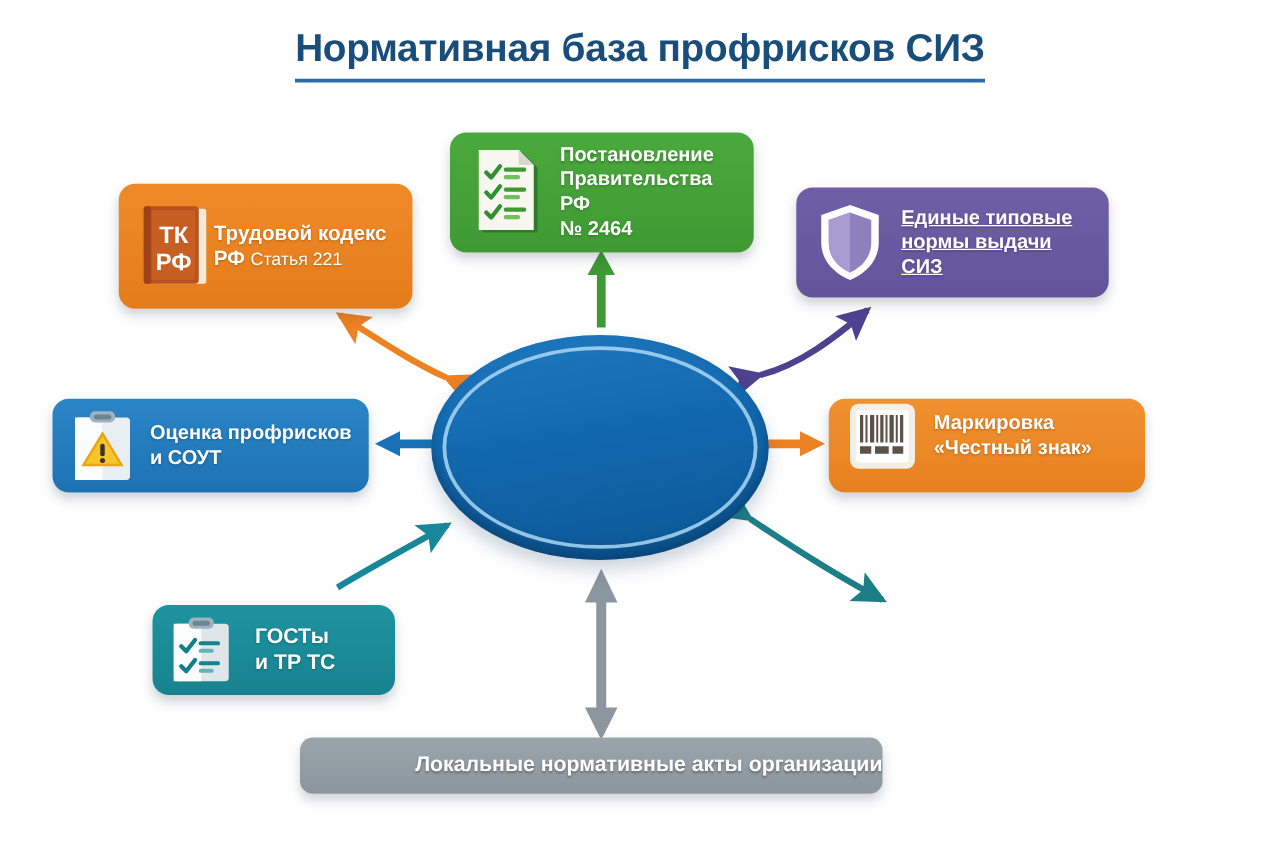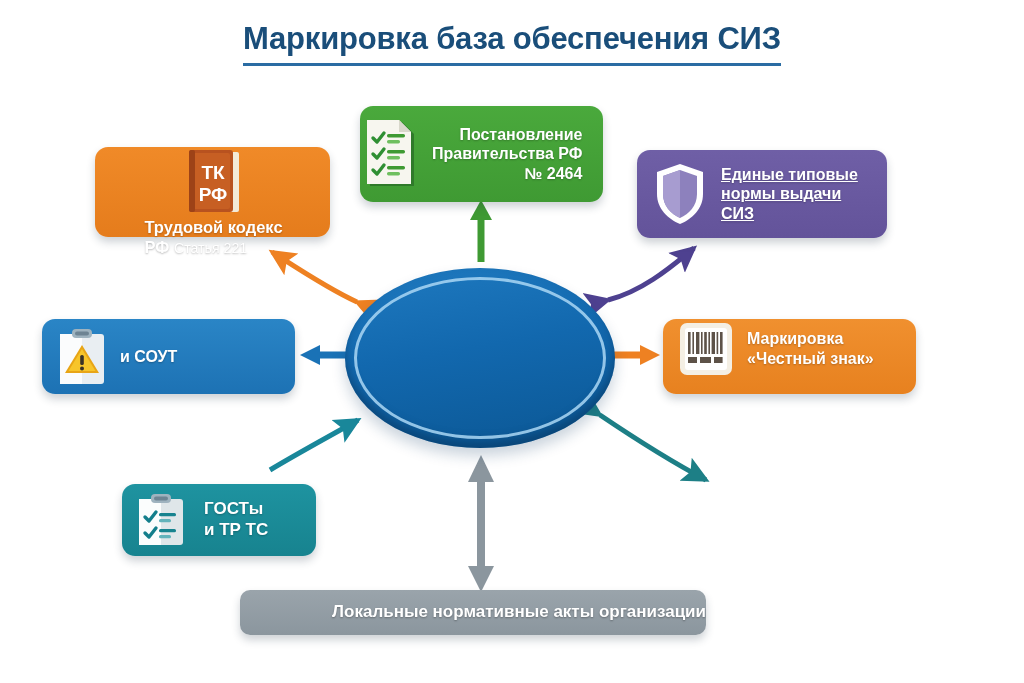--- a/index.html
+++ b/index.html
@@ -111,34 +111,32 @@
     text-shadow: 0 1px 2px rgba(0,0,0,0.25);
   }
   .node-text .sub {
     font-weight: normal;
     font-size: 0.86em;
   }
 
   
   #node-tk {
     left: 95px; top: 147px;
-    width: 235px; height: 90px;
+    width: 235px; height: 100px;
     background: linear-gradient(180deg, #f08a28 0%, #e57c1c 100%);
     padding: 0 12px 0 14px;
-    flex-direction: column;
   }
   #node-tk .node-text { font-size: 16.5px; }
 
   
   #node-pp {
     left: 360px; top: 106px;
     width: 243px; height: 96px;
     background: linear-gradient(180deg, #4aa93c 0%, #3f9a33 100%);
-    padding: 0 10px 0 2px;
-    text-align: right;
+    padding: 0 10px 0 18px;
   }
   #node-pp .node-text { font-size: 16px; }
 
   
   #node-norm {
     left: 637px; top: 150px;
     width: 250px; height: 88px;
     background: linear-gradient(180deg, #6f5fa6 0%, #63539a 100%);
     padding: 0 12px 0 14px;
   }
@@ -186,21 +184,21 @@
 
   
   .icon-svg { display: block; }
 </style>
 </head>
 <body>
 
 <div id="canvas">
 
   <div id="title-wrap">
-    <div id="page-title">Маркировка база обеспечения СИЗ</div>
+    <div id="page-title">Нормативная база профрисков СИЗ</div>
   </div>
 
   <svg id="arrow-layer" viewBox="0 0 1024 683" width="1024" height="683">
     <defs>
       <marker id="h-orange" markerWidth="6" markerHeight="6" refX="4.6" refY="3" orient="auto" markerUnits="strokeWidth">
         <path d="M0,0.4 L5.4,3 L0,5.6 L1.1,3 Z" fill="#ee8122"></path>
       </marker>
       <marker id="h-purple" markerWidth="6" markerHeight="6" refX="4.6" refY="3" orient="auto" markerUnits="strokeWidth">
         <path d="M0,0.4 L5.4,3 L0,5.6 L1.1,3 Z" fill="#4e4190"></path>
       </marker>
@@ -320,20 +318,21 @@
         <rect x="6" y="7" width="22" height="50" fill="#fbfcfd"></rect>
         <rect x="18" y="2" width="20" height="9" rx="4" fill="#9fb3bf"></rect>
         <rect x="21" y="4.5" width="14" height="4" rx="2" fill="#6e8493"></rect>
         <path d="M28,18 L45,46 H11 Z" fill="#e8a516"></path>
         <path d="M28,22 L41.5,44 H14.5 Z" fill="#f7c52b"></path>
         <rect x="26.2" y="28" width="3.6" height="10" rx="1.6" fill="#3a3227"></rect>
         <circle cx="28" cy="41.4" r="2" fill="#3a3227"></circle>
       </svg>
     </div>
     <div class="node-text" style="margin-left:10px;">
+      <div>Оценка профрисков</div>
       <div>и СОУТ</div>
     </div>
   </div>
 
   <div class="node" id="node-mark">
     <div class="node-icon">
       <svg class="icon-svg" width="58" height="58" viewBox="0 0 58 58">
         <rect x="3" y="3" width="52" height="52" rx="7" fill="#f4efe4"></rect>
         <rect x="8" y="8" width="42" height="42" rx="3" fill="#ffffff"></rect>
         <g fill="#5d5248">

